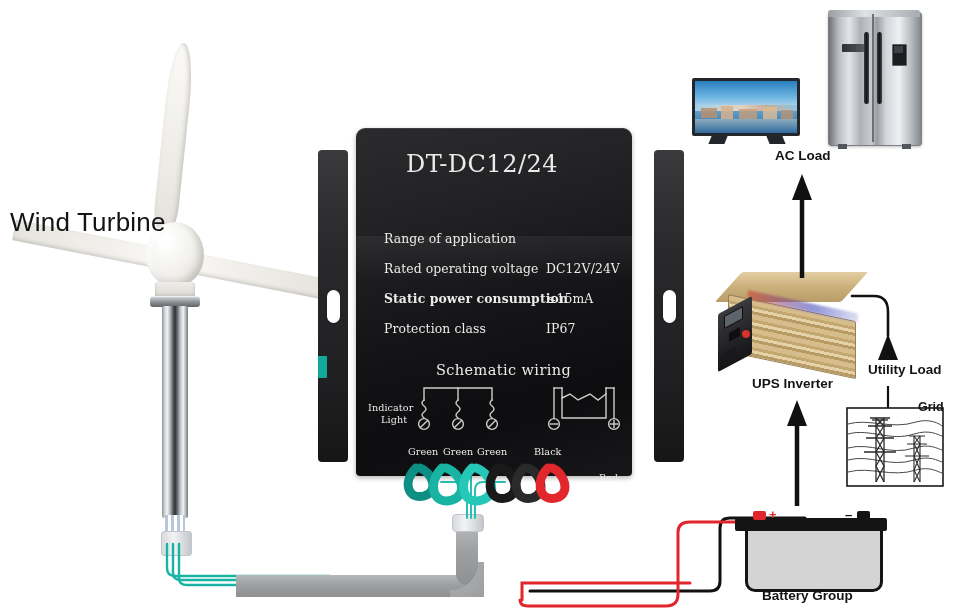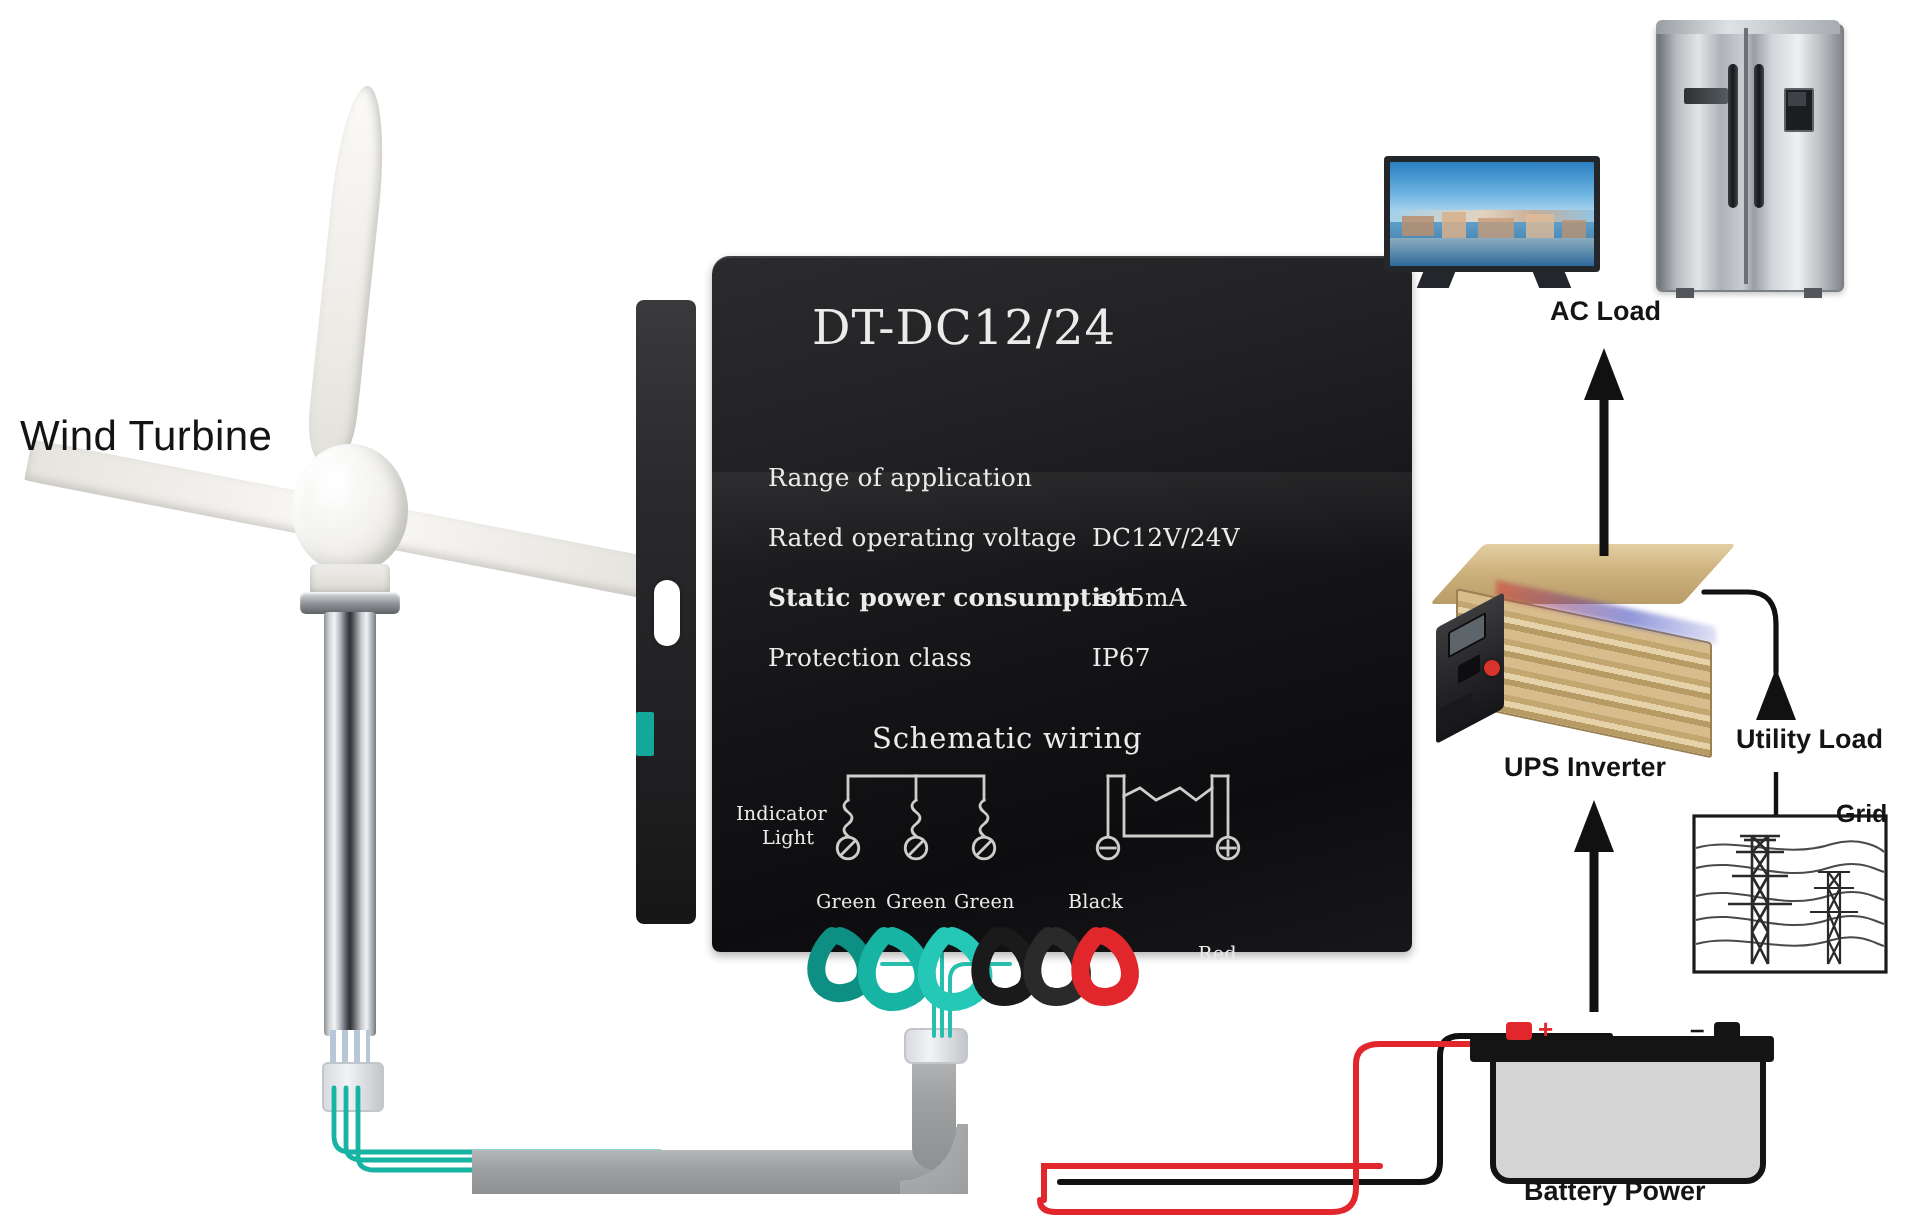--- a/index.html
+++ b/index.html
@@ -3,21 +3,21 @@
 <meta charset="utf-8">
 <style>
   html,body{margin:0;padding:0;background:#ffffff;}
   body{width:957px;height:612px;overflow:hidden;position:relative;
        font-family:"Liberation Sans",sans-serif;color:#1a1a1a;}
   #stage{position:absolute;left:0;top:0;width:957px;height:612px;background:#fff;}
   .abs{position:absolute;}
 
   
   .lbl{font-family:"Liberation Sans",sans-serif;color:#141414;white-space:nowrap;}
-  .lbl-big{font-size:21px;letter-spacing:.2px;}
+  .lbl-big{font-size:26px;letter-spacing:.2px;}
   .lbl-mid{font-size:13.5px;font-weight:400;}
   .lbl-bold{font-size:12.5px;font-weight:700;}
 
   
   #turbine{left:0px;top:10px;width:330px;height:560px;}
   .blade{position:absolute;background:#f4f3ef;}
   .hub{position:absolute;border-radius:50% 50% 46% 46%/52% 52% 48% 48%;
        background:radial-gradient(ellipse at 35% 28%,#ffffff 0%,#f3f2ee 48%,#d9d8d2 100%);
        box-shadow:inset -4px -3px 7px rgba(150,150,145,.45), inset 3px 2px 6px #fff;}
   .mast{position:absolute;
@@ -31,21 +31,21 @@
 
   
   .conduit{position:absolute;background:linear-gradient(to bottom,#b5b7b9,#9d9fa1 45%,#8e9092);}
 
   
   #ctrl{left:318px;top:128px;width:366px;height:350px;}
   .flange{position:absolute;top:22px;width:30px;height:312px;border-radius:4px;
           background:linear-gradient(to bottom,#3a3a3c,#2a2a2c 30%,#1f1f21 75%,#161617);}
   .slot{position:absolute;width:13px;height:33px;border-radius:7px;
         background:#ffffff;box-shadow:0 0 2px rgba(0,0,0,.35);}
-  .body{position:absolute;left:38px;top:0;width:350px;height:348px;border-radius:9px 9px 4px 4px;
+  .body{position:absolute;left:38px;top:0;width:276px;height:348px;border-radius:9px 9px 4px 4px;
         background:linear-gradient(165deg,#2b2b2d 0%,#232325 22%,#141416 55%,#0d0d0f 78%,#17171a 100%);
         box-shadow:inset 0 1px 0 rgba(255,255,255,.10), 0 2px 5px rgba(0,0,0,.30);}
   .sheen{position:absolute;left:0;right:0;top:108px;height:46px;
          background:linear-gradient(to bottom,rgba(255,255,255,.055),rgba(255,255,255,0));}
   .ctxt{position:absolute;color:#eceaea;font-family:"DejaVu Serif",serif;white-space:nowrap;}
   .c-title{font-size:24px;letter-spacing:.5px;}
   .c-sub{font-size:13.2px;letter-spacing:.1px;}
   .c-row{font-size:12.4px;letter-spacing:.1px;}
   .c-sch{font-size:14.5px;letter-spacing:.4px;}
   .c-small{font-size:9.6px;letter-spacing:.1px;}
@@ -235,21 +235,21 @@
   </svg>
 
   <div class="abs" id="battery">
     <div class="bat-case"></div>
     <div class="bat-lid"></div>
     <div class="term" style="left:18px;top:3px;background:#e1262c;"></div>
     <div class="abs" style="left:34px;top:1px;color:#e1262c;font-size:13px;font-weight:700;line-height:11px;">+</div>
     <div class="term" style="left:122px;top:3px;background:#141414;"></div>
     <div class="abs" style="left:110px;top:1px;color:#141414;font-size:13px;font-weight:700;line-height:11px;">–</div>
   </div>
-  <div class="abs lbl lbl-mid" style="left:762px;top:588px;font-weight:600;">Battery Power</div>
+  <div class="abs lbl lbl-mid" style="left:762px;top:588px;font-weight:600;">Battery Group</div>
 
   <svg class="abs" style="left:785px;top:398px;width:24px;height:110px;" viewBox="0 0 24 110">
     <path d="M12,108 L12,22" stroke="#111111" stroke-width="4.5" fill="none"></path>
     <path d="M12,2 L22,28 L2,28 Z" fill="#111111"></path>
   </svg>
 
   <div class="abs" id="inverter">
 
     <div class="abs" style="left:24px;top:0px;width:126px;height:30px;
                 transform:skewX(-42deg);transform-origin:0 0;

